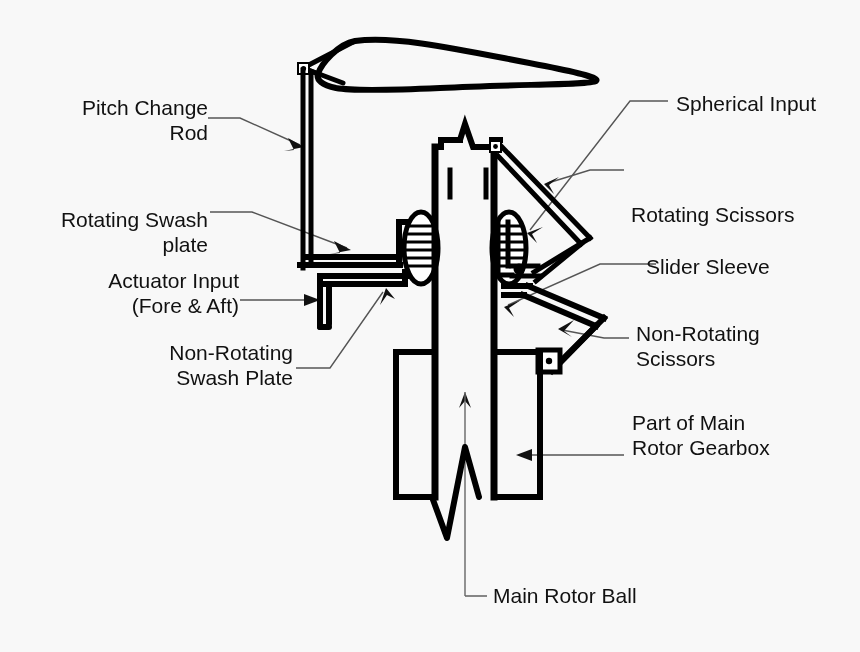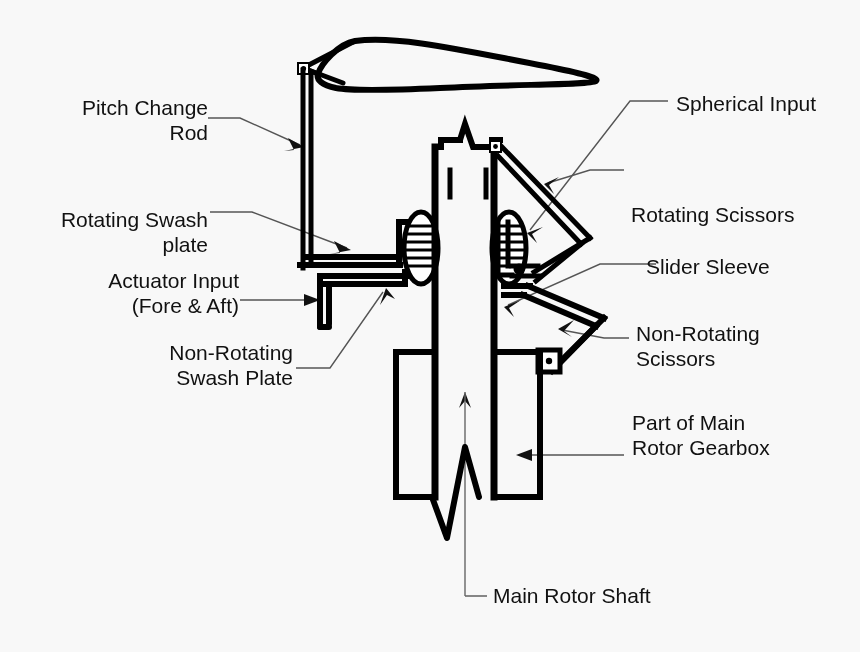--- a/index.html
+++ b/index.html
@@ -216,15 +216,15 @@
   <div class="lbl left" style="left:631px; top:159px; width:215px;margin-top:43px;">Rotating Scissors</div>
 
   <div class="lbl left" style="left:646px; top:254px; width:178px;">Slider Sleeve</div>
 
   <div class="lbl left" style="left:636px; top:321px; width:175px;">Non-Rotating
 Scissors</div>
 
   <div class="lbl left" style="left:632px; top:410px; width:190px;">Part of Main
 Rotor Gearbox</div>
 
-  <div class="lbl left" style="left:493px; top:583px; width:215px;">Main Rotor Shaft</div>
+  <div class="lbl left" style="left:493px; top:583px; width:215px;">Main Rotor Ball</div>
 
 </div>
 
 </body></html>

